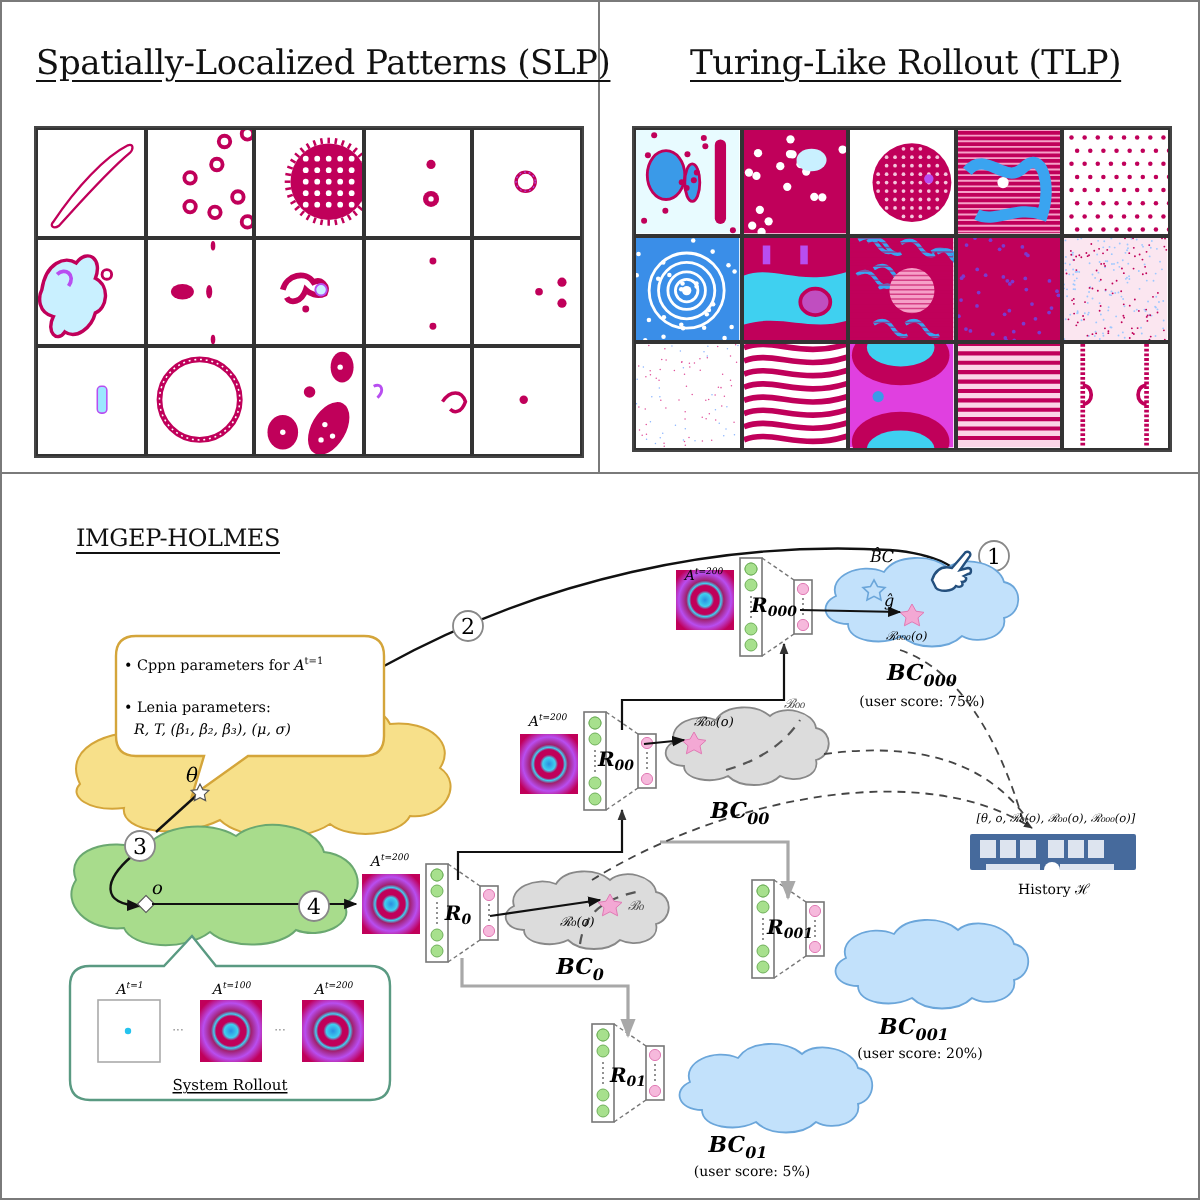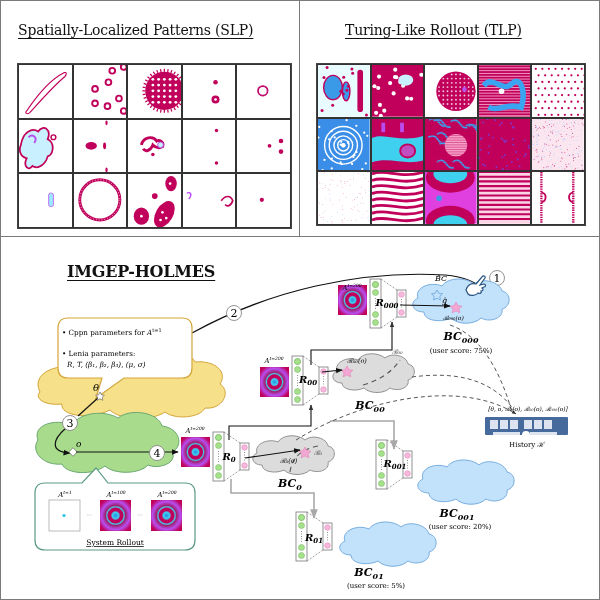--- a/index.html
+++ b/index.html
@@ -1,21 +1,21 @@
 <!DOCTYPE html>
 <html><head>
 <meta charset="utf-8">
 <style>
   html, body { margin:0; padding:0; background:#ffffff; }
   body { width:600px; height:600px; position:relative; overflow:hidden;
          font-family:"DejaVu Serif","Liberation Serif",serif; color:#111; }
   .frame { position:absolute; left:0; top:0; width:598px; height:598px; border:1px solid #7a7a7a; }
   .hdiv { position:absolute; left:0; top:236px; width:600px; height:1px; background:#7a7a7a; }
   .vdiv { position:absolute; left:299px; top:0; width:1px; height:236px; background:#7a7a7a; }
-  .ptitle { position:absolute; font-family:"DejaVu Serif","Liberation Serif",serif; font-size:14px;
+  .ptitle { position:absolute; font-family:"DejaVu Serif","Liberation Serif",serif; font-size:17px;
             text-decoration:underline; text-underline-offset:3px; white-space:nowrap; letter-spacing:-0.2px; }
   .grid { position:absolute; display:grid; grid-template-columns:repeat(5,1fr); grid-template-rows:repeat(3,1fr);
           border:1px solid #444; }
   .cell { border:1px solid #333; overflow:hidden; position:relative; background:#fff; }
   .cell svg { width:100%; height:100%; display:block; }
   svg text { font-family:"DejaVu Serif","Liberation Serif",serif; }
 </style>
 </head>
 <body>
 
@@ -901,21 +901,21 @@
     <div class="cell">
       <svg viewBox="0 0 55 55" preserveAspectRatio="none">
         <rect x="0" y="0" width="55" height="55" fill="#fff"></rect>
         <line x1="10" y1="0" x2="10" y2="55" stroke="#c0005a" stroke-width="2.5" stroke-dasharray="1.5,1"></line>
         <line x1="44" y1="0" x2="44" y2="55" stroke="#c0005a" stroke-width="2.5" stroke-dasharray="1.5,1"></line>
         <path d="M10,22 C16,22 16,32 10,32 M44,22 C38,22 38,32 44,32" fill="none" stroke="#c0005a" stroke-width="2"></path>
       </svg>
     </div>
   </div>
 
-<div class="ptitle" style="left:67px;top:262px;font-size:16px;font-weight:bold;">IMGEP-HOLMES</div>
+<div class="ptitle" style="left:38px;top:262px;font-size:12px;">IMGEP-HOLMES</div>
 
 <svg id="diagram" width="600" height="600" style="position:absolute;left:0;top:0;">
   <defs>
     <marker id="arr" viewBox="0 0 10 10" refX="9" refY="5" markerWidth="6" markerHeight="6" orient="auto">
       <path d="M0,1 L10,5 L0,9 z" fill="#111"></path>
     </marker>
     <marker id="arrg" viewBox="0 0 10 10" refX="9" refY="5" markerWidth="6" markerHeight="6" orient="auto">
       <path d="M0,1 L10,5 L0,9 z" fill="#a8a8a8"></path>
     </marker>
     <marker id="arrd" viewBox="0 0 10 10" refX="9" refY="5" markerWidth="5" markerHeight="5" orient="auto">

